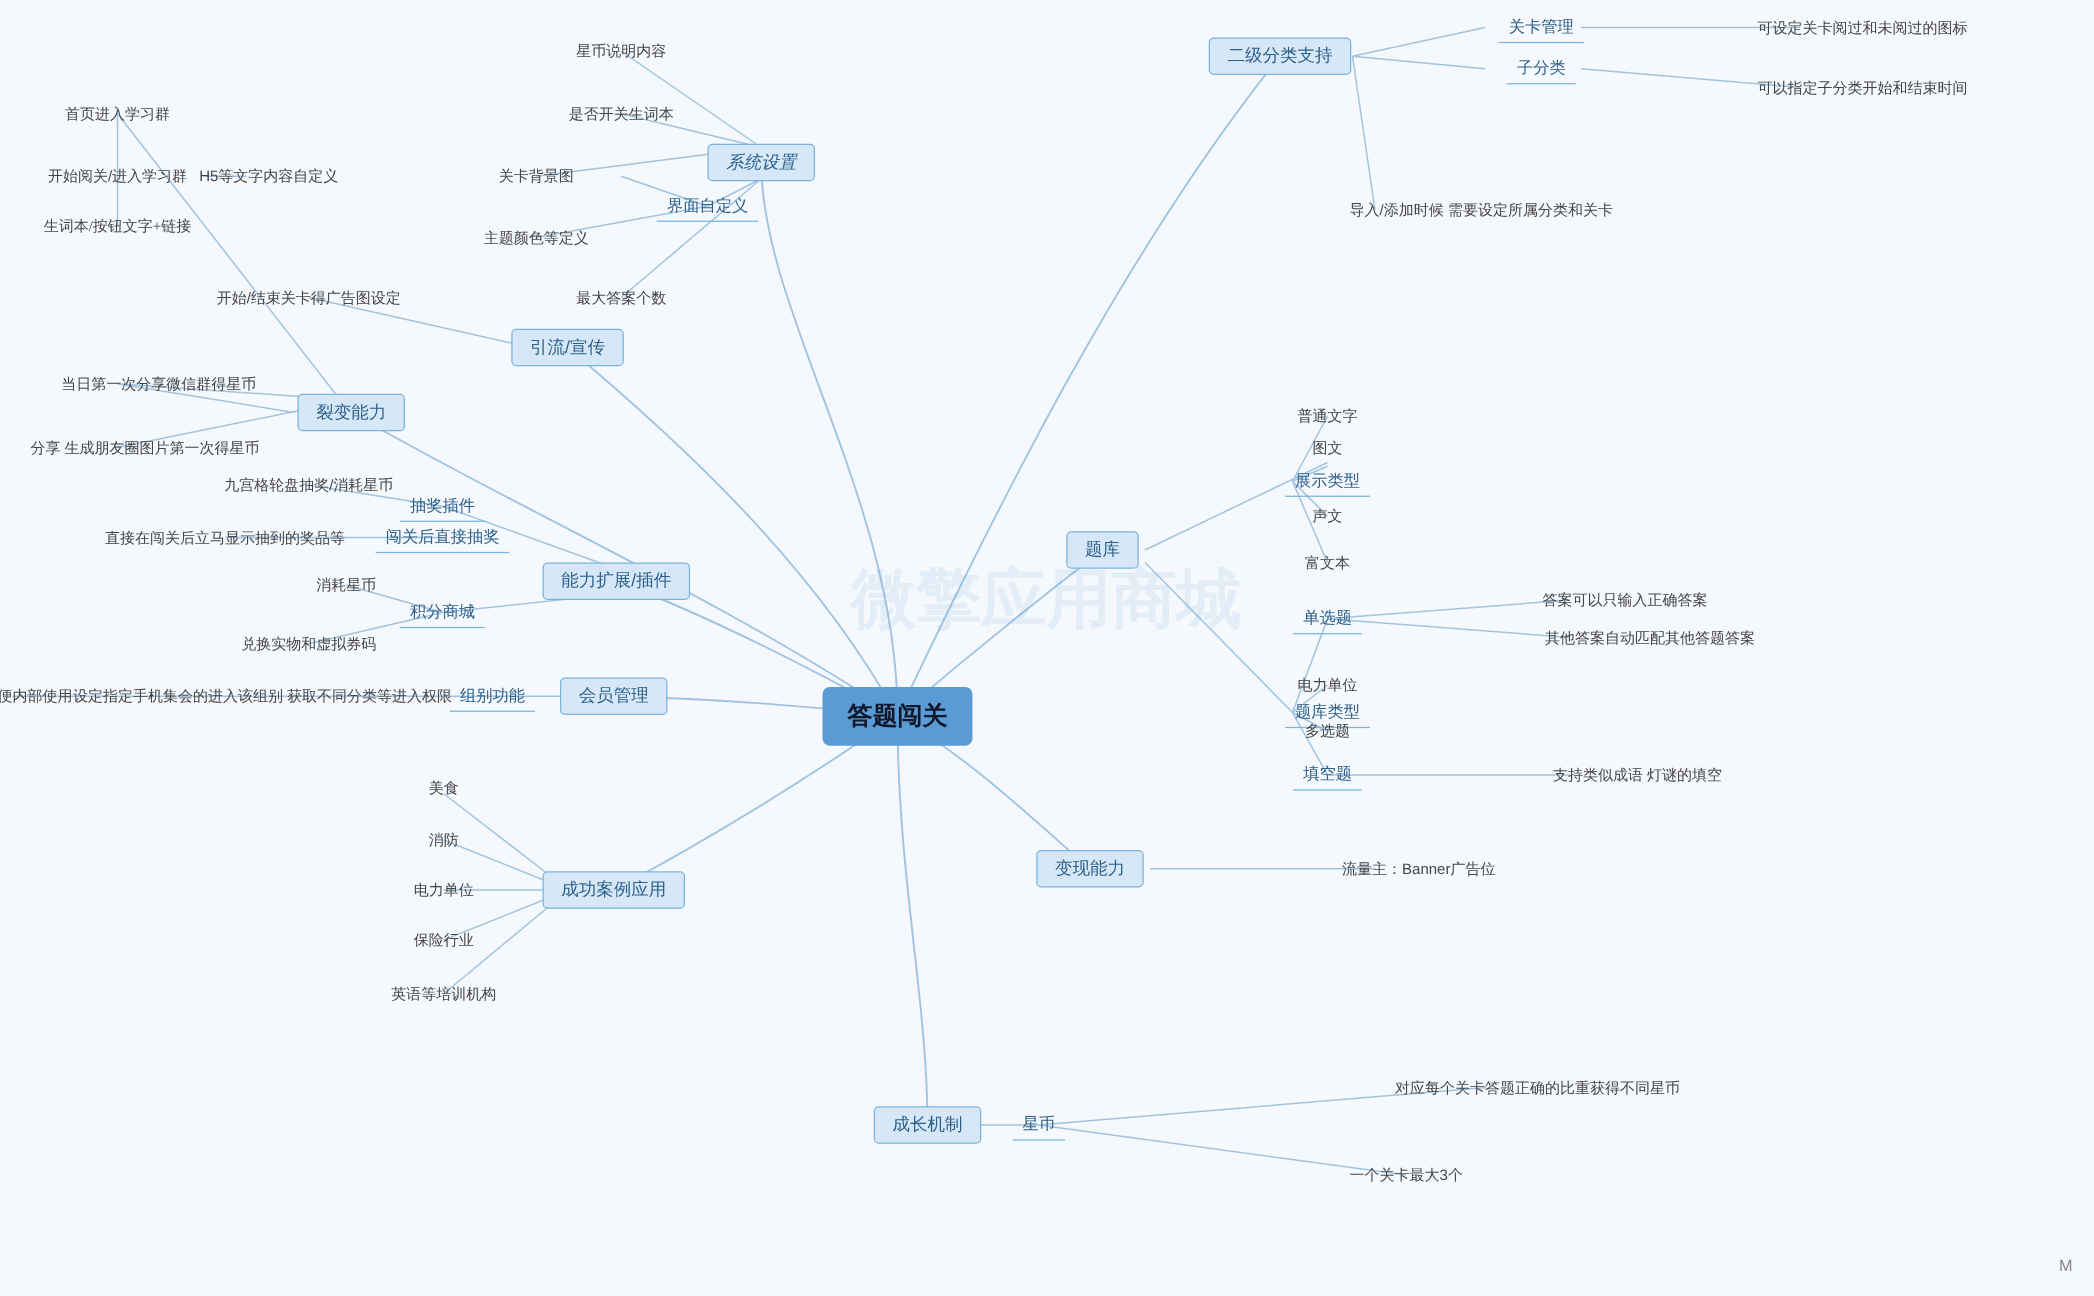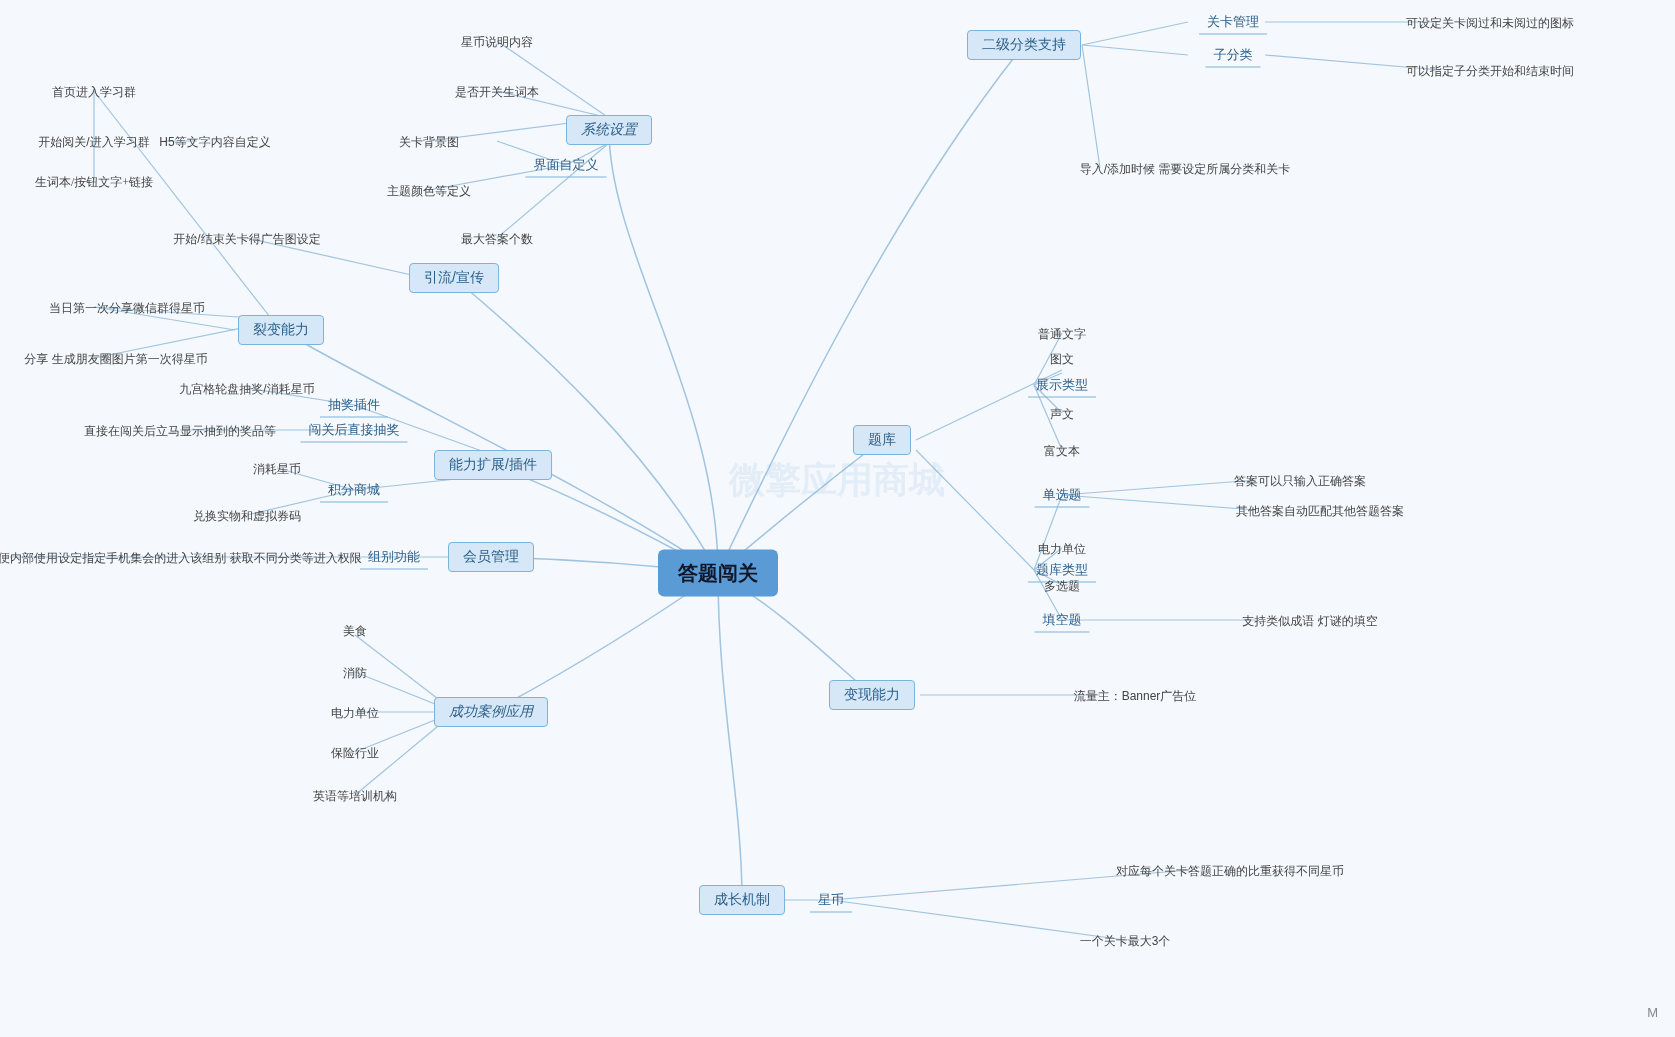--- a/index.html
+++ b/index.html
@@ -49,21 +49,21 @@
       white-space: nowrap;
     }
     .node-leaf {
       font-size: 12px;
       color: #444;
       white-space: nowrap;
       background: transparent;
     }
     .watermark {
       position: absolute;
-      font-size: 36px;
+      font-size: 52px;
       color: rgba(100,160,220,0.13);
       font-weight: bold;
       white-space: nowrap;
       pointer-events: none;
       transform: translate(-50%, -50%);
     }
     .corner-text {
       position: absolute;
       font-size: 13px;
       color: #888;
@@ -176,21 +176,21 @@
 </div>
 <div class="node" style="left:281px;top:330px;">
   <div class="node-primary">裂变能力</div>
 </div>
 <div class="node" style="left:493px;top:465px;">
   <div class="node-primary">能力扩展/插件</div>
 </div>
 <div class="node" style="left:491px;top:557px;">
   <div class="node-primary">会员管理</div>
 </div>
-<div class="node" style="left:491px;top:712px;font-style:italic;">
+<div class="node" style="left:491px;top:712px;">
   <div class="node-primary">成功案例应用</div>
 </div>
 <div class="node" style="left:742px;top:900px;">
   <div class="node-primary">成长机制</div>
 </div>
 <div class="node" style="left:872px;top:695px;">
   <div class="node-primary">变现能力</div>
 </div>
 <div class="node" style="left:882px;top:440px;">
   <div class="node-primary">题库</div>

